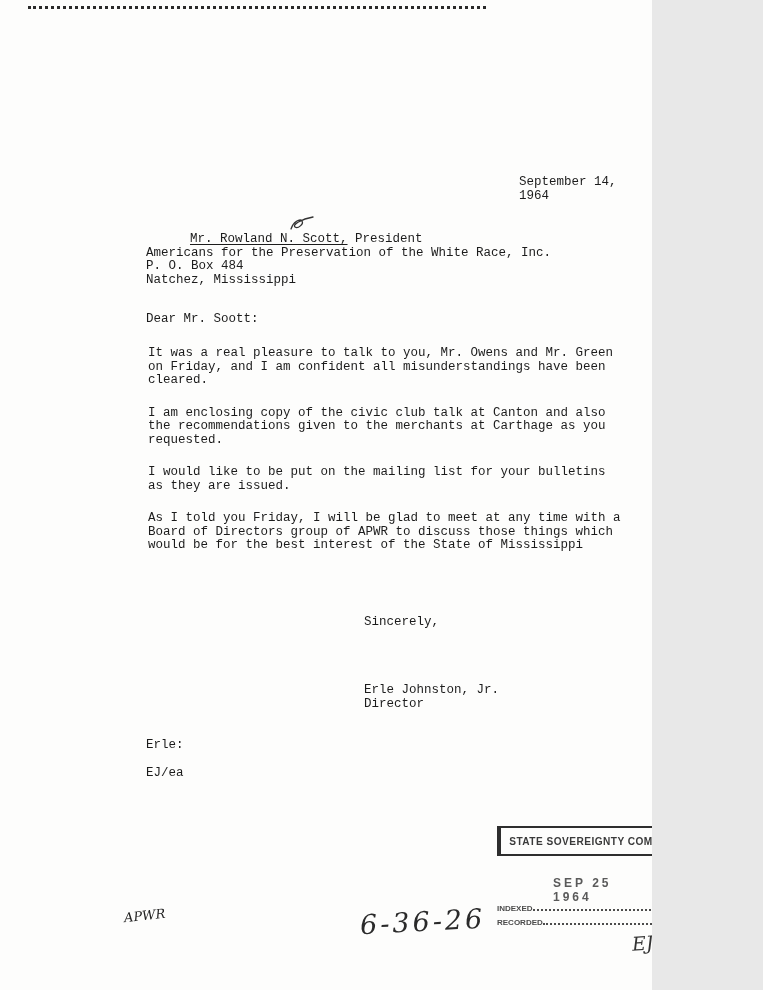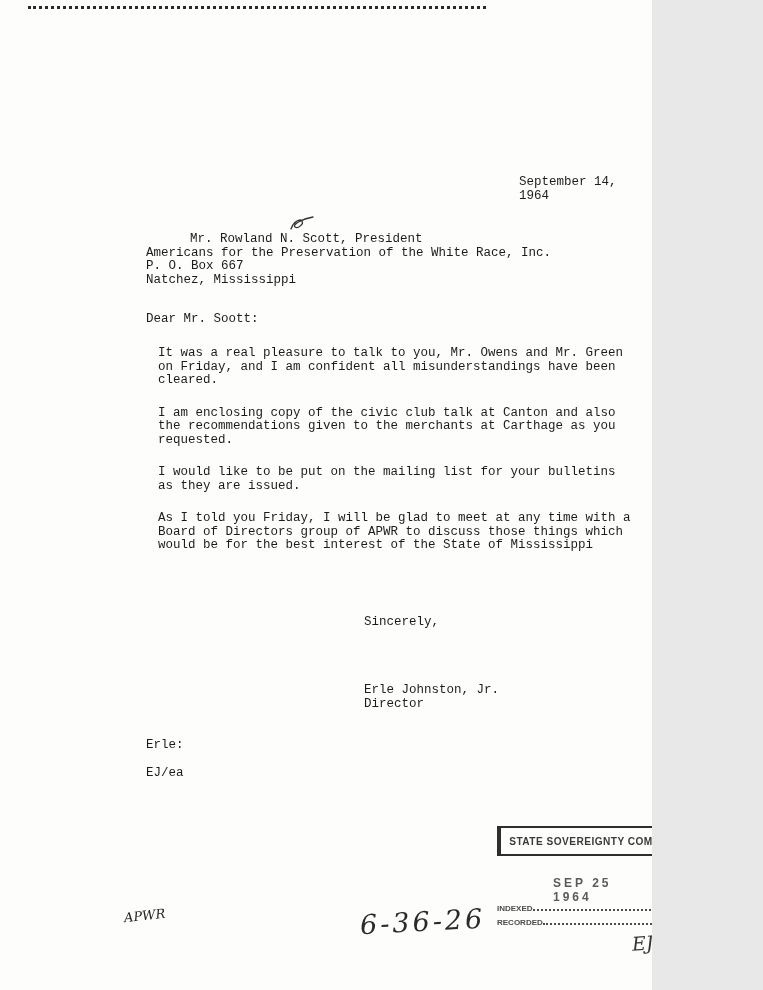--- a/index.html
+++ b/index.html
@@ -27,26 +27,27 @@
   .scan-dots {
     position: absolute;
     top: 6px;
     left: 28px;
     width: 458px;
     height: 0;
     border-top: 3px dotted #2a2a2a;
   }
   .addr-line { display: block; }
   .underlined {
+    text-decoration: underline;
     text-underline-offset: 2px;
     padding-left: 44px;
   }
   .body-block { width: 492px; }
   .body-block p {
-    margin: 0 0 19px 12px;
+    margin: 0 0 19px 2px;
   }
   .handwriting {
     font-family: "DejaVu Serif", serif;
     font-style: italic;
     color: #222;
   }
   .hand-mark-svg { display: block; }
   
   .stamp-box {
     position: absolute;
@@ -145,21 +146,21 @@
 
   <div class="abs" style="left:289px; top:216px;">
     <svg class="hand-mark-svg" width="26" height="16" viewBox="0 0 26 16">
       <path d="M2,13 C4,6 11,2 13,5 C15,8 9,13 6,11 C3,9 12,3 24,1" fill="none" stroke="#333" stroke-width="1.3" stroke-linecap="round"></path>
     </svg>
   </div>
 
   <div class="abs mono" style="left:146px; top:233px;">
     <span class="addr-line"><span class="underlined">Mr. Rowland N. Scott,</span><span> President</span></span>
     <span class="addr-line">Americans for the Preservation of the White Race, Inc.</span>
-    <span class="addr-line">P. O. Box 667</span>
+    <span class="addr-line">P. O. Box 484</span>
     <span class="addr-line">Natchez, Mississippi</span>
   </div>
 
   <div class="abs mono" style="left:146px; top:313px;">Dear Mr. Soott:</div>
 
   <div class="abs mono body-block" style="left:146px; top:347px;">
     <p class="pre">It was a real pleasure to talk to you, Mr. Owens and Mr. Green
 on Friday, and I am confident all misunderstandings have been
 cleared.</p>
     <p class="pre">I am enclosing copy of the civic club talk at Canton and also

